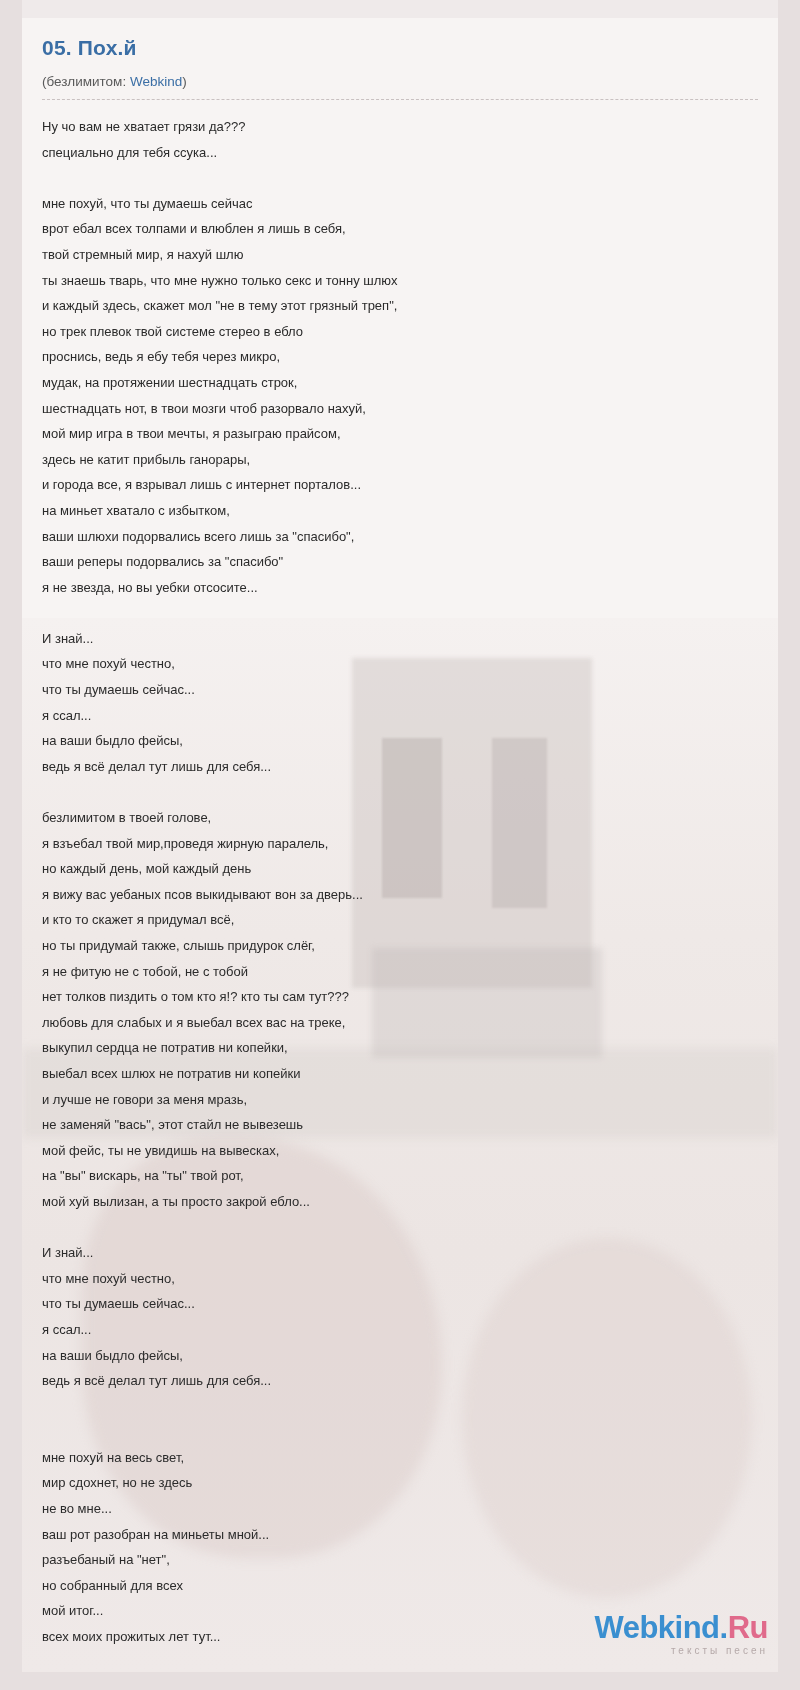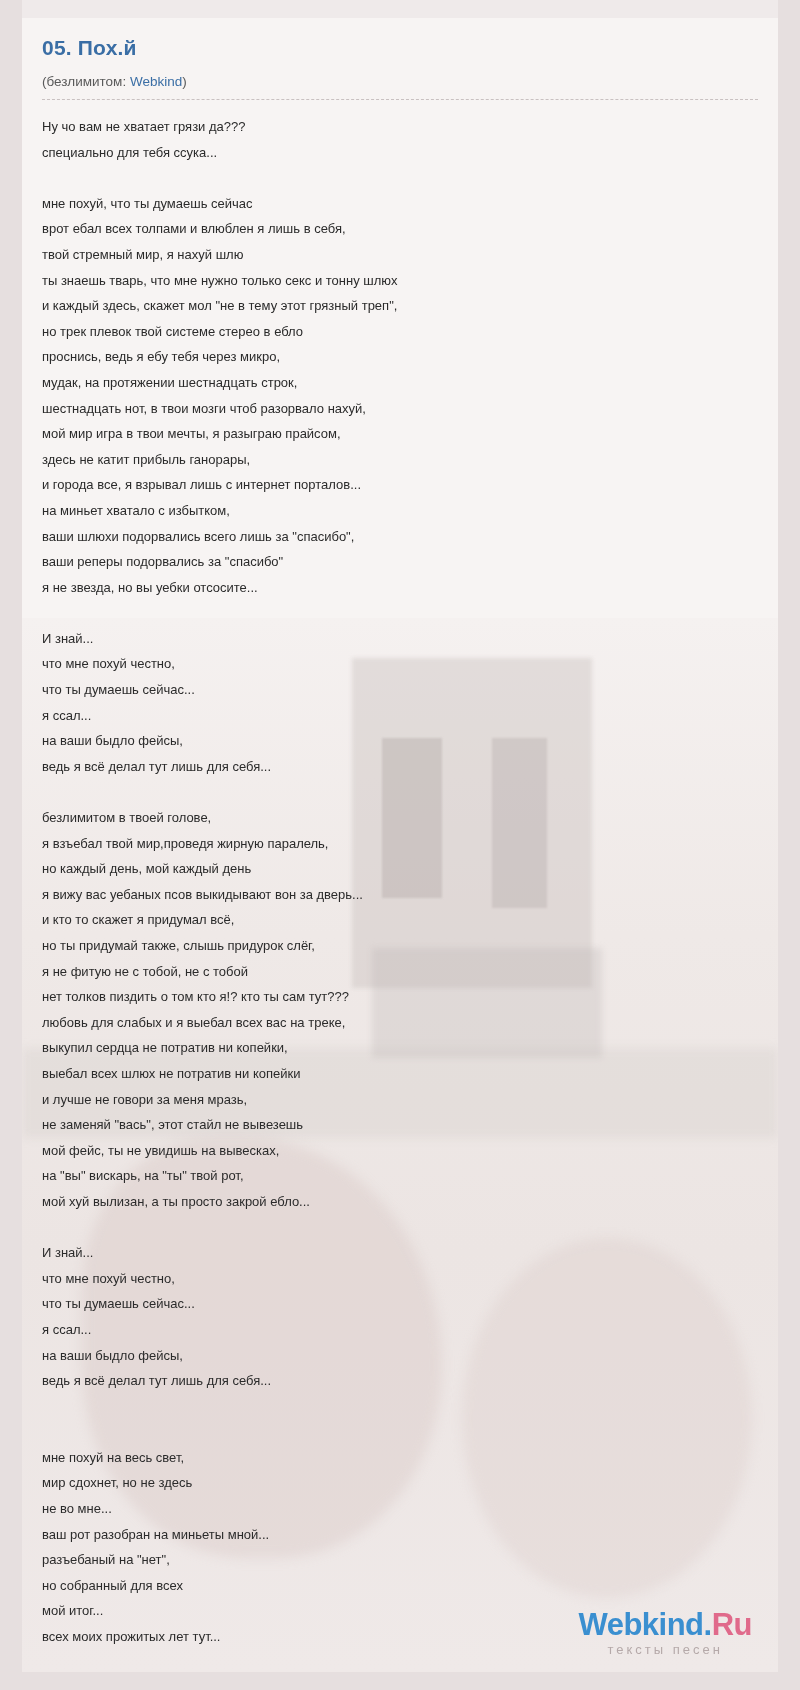--- a/index.html
+++ b/index.html
@@ -85,36 +85,36 @@
     position: relative;
     font-size: 13px;
     line-height: 25.6px;
     color: #2b2b2b;
     white-space: pre-wrap;
     word-wrap: break-word;
   }
 
   .footer-logo {
     position: absolute;
-    right: 26px;
+    right: 10px;
     bottom: 16px;
-    text-align: center;
+    text-align: right;
     line-height: 1;
     margin-top: 8px;
   }
   .footer-logo .brand {
     font-size: 31px;
     font-weight: bold;
     color: #3a8fd0;
     letter-spacing: -0.5px;
   }
   .footer-logo .brand .dot { color: #3a8fd0; }
   .footer-logo .brand .ru { color: #e06a8b; }
   .footer-logo .tagline {
-    font-size: 13px;
+    font-size: 10px;
     color: #b5a9a9;
     letter-spacing: 3px;
     margin-top: 3px;
   }
   .edge-left, .edge-right {
     position: absolute;
     top: 0;
     width: 22px;
     height: 1690px;
     background: #e6dfdf;

